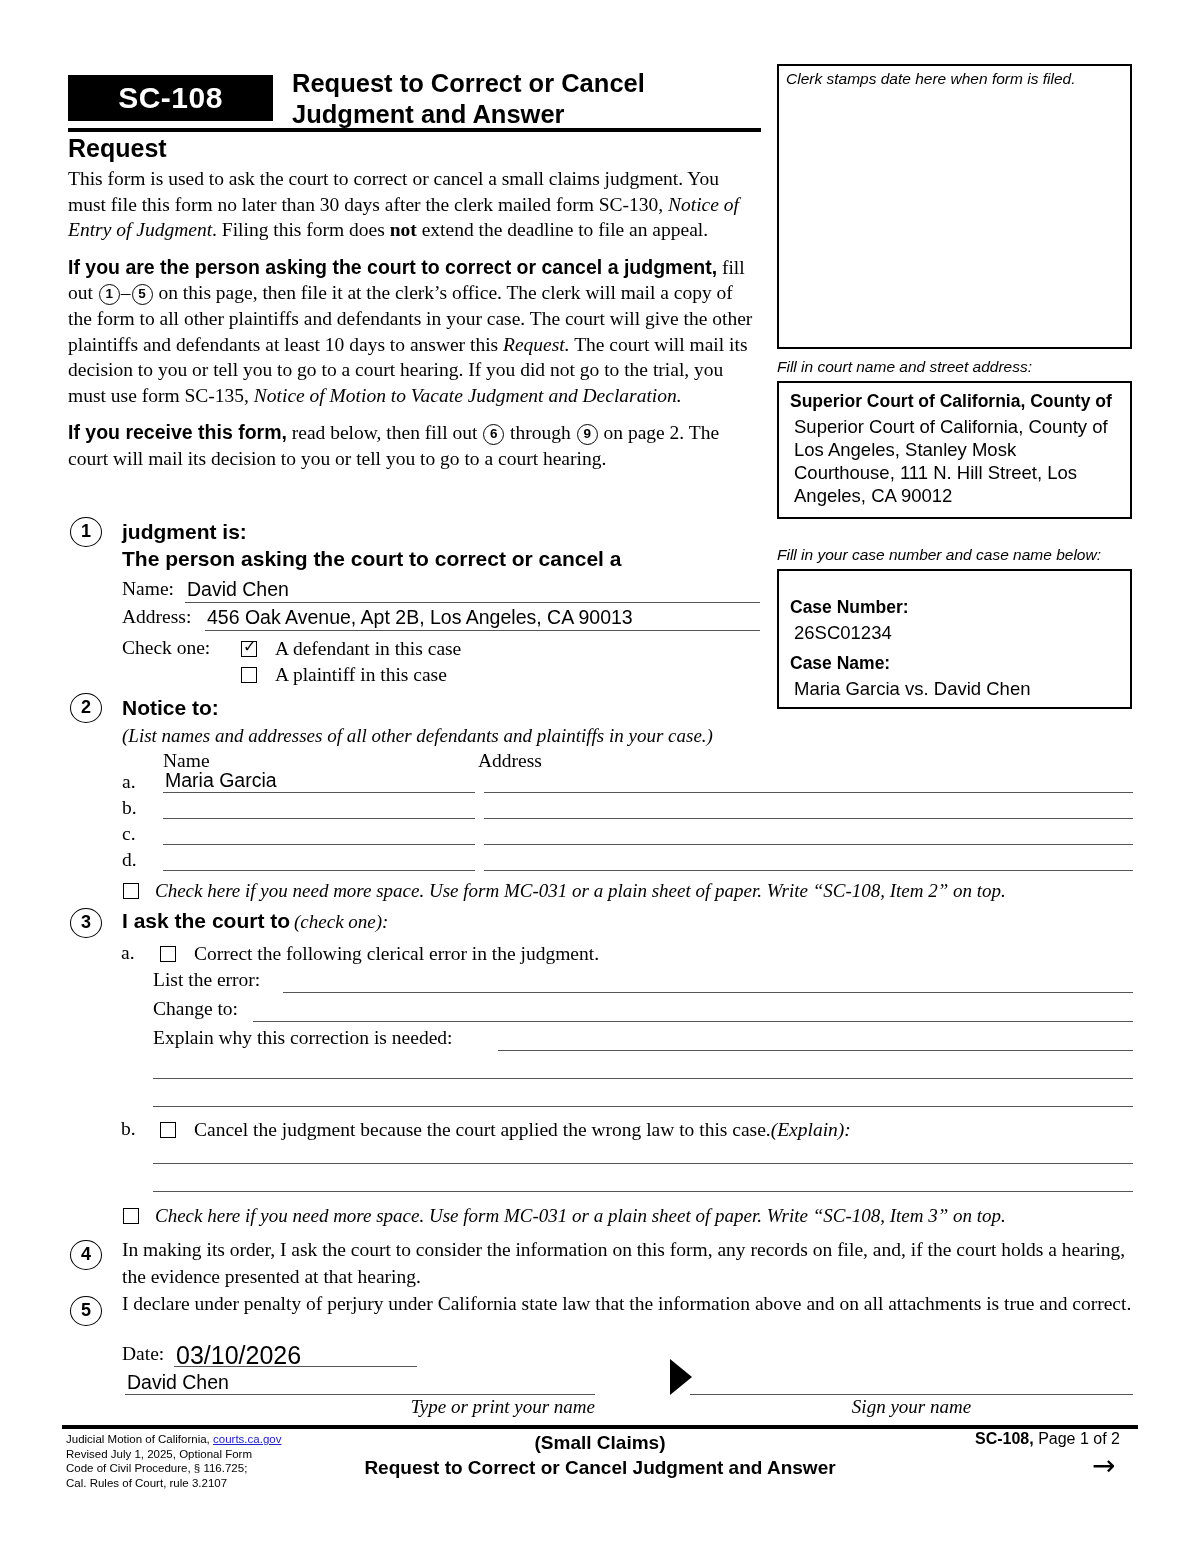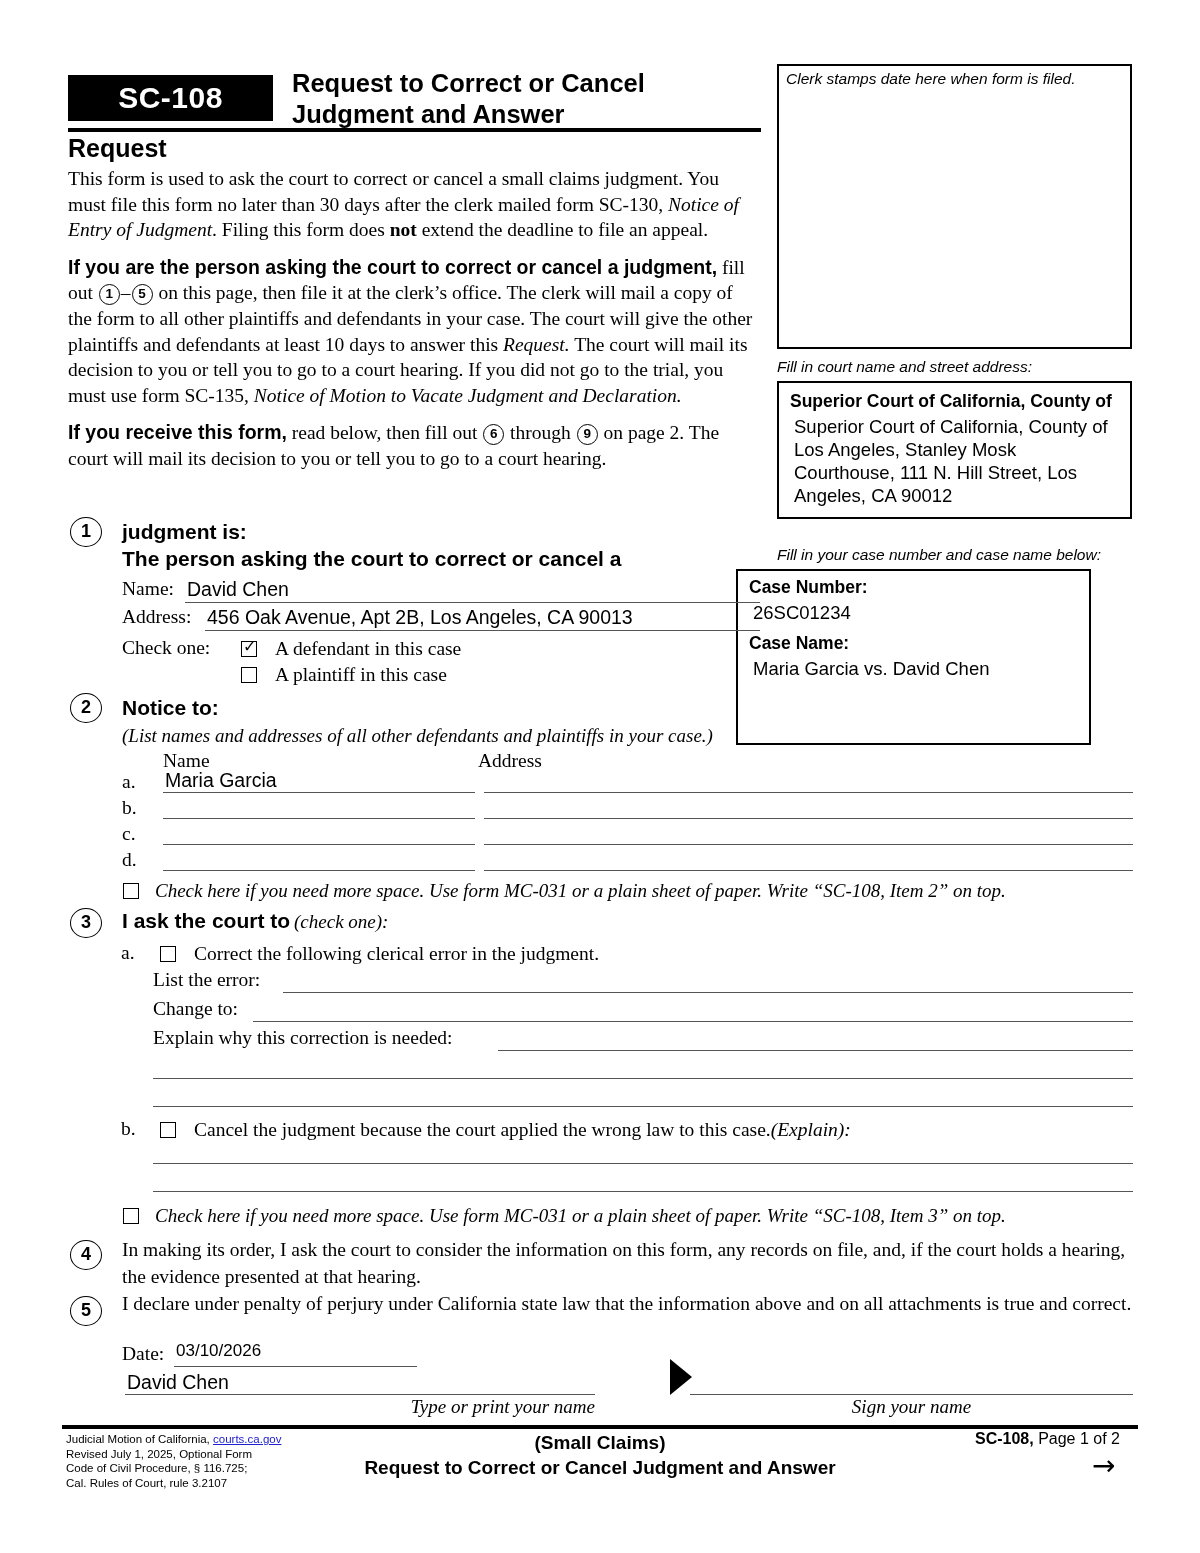--- a/index.html
+++ b/index.html
@@ -139,25 +139,25 @@
   }
   .case-hint {
     position: absolute;
     left: 777px; top: 546px;
     font-family: "Liberation Sans", sans-serif;
     font-style: italic;
     font-size: 15.5px;
   }
   .case-box {
     position: absolute;
-    left: 736px; top: 569px;
-    width: 355px; height: 176px;
+    left: 777px; top: 569px;
+    width: 355px; height: 140px;
     border: 2px solid #000;
     box-sizing: border-box;
-    padding: 4px 11px 0 11px;
+    padding: 24px 11px 0 11px;
   }
   .case-box .k {
     font-family: "Liberation Sans", sans-serif;
     font-weight: bold;
     font-size: 17.5px;
     line-height: 25px;
   }
   .case-box .v {
     font-family: "Liberation Sans", sans-serif;
     font-size: 18.5px;
@@ -390,21 +390,21 @@
     <span class="ital" style="font-size:19px; margin-left:12px;">Check here if you need more space. Use form MC-031 or a plain sheet of paper. Write “SC-108, Item 3” on top.</span>
   </div>
 
   <div class="circ" style="left:70px; top:1240px;">4</div>
   <div style="position:absolute; left:122px; top:1236px; width:1012px; font-size:19.5px; line-height:27px;">In making its order, I ask the court to consider the information on this form, any records on file, and, if the court holds a hearing, the evidence presented at that hearing.</div>
 
   <div class="circ" style="left:70px; top:1296px;">5</div>
   <div style="position:absolute; left:122px; top:1290px; width:1012px; font-size:19.5px; line-height:27px;">I declare under penalty of perjury under California state law that the information above and on all attachments is true and correct.</div>
 
   <div style="position:absolute; left:122px; top:1343px; font-size:19.5px;">Date:</div>
-  <div style="position:absolute; left:176px; top:1341px;"><span class="fill" style="font-size:17px;text-align:center;">03/10/2026</span></div>
+  <div style="position:absolute; left:176px; top:1341px;"><span class="fill" style="font-size:25px;text-align:center;">03/10/2026</span></div>
   <div class="rule" style="position:absolute; left:174px; top:1366px; width:243px;"></div>
 
   <div style="position:absolute; left:127px; top:1371px;"><span class="fill" style="font-size:19.5px;">David Chen</span></div>
   <div class="rule" style="position:absolute; left:125px; top:1394px; width:470px;"></div>
   <div class="ital" style="position:absolute; left:125px; top:1396px; width:470px; text-align:right; font-size:19px;">Type or print your name</div>
 
   <svg style="position:absolute; left:668px; top:1357px;" width="26" height="40" viewBox="0 0 26 40">
     <polygon points="2,2 2,38 24,20" fill="#000"></polygon>
   </svg>
   <div class="rule" style="position:absolute; left:690px; top:1394px; width:443px;"></div>

